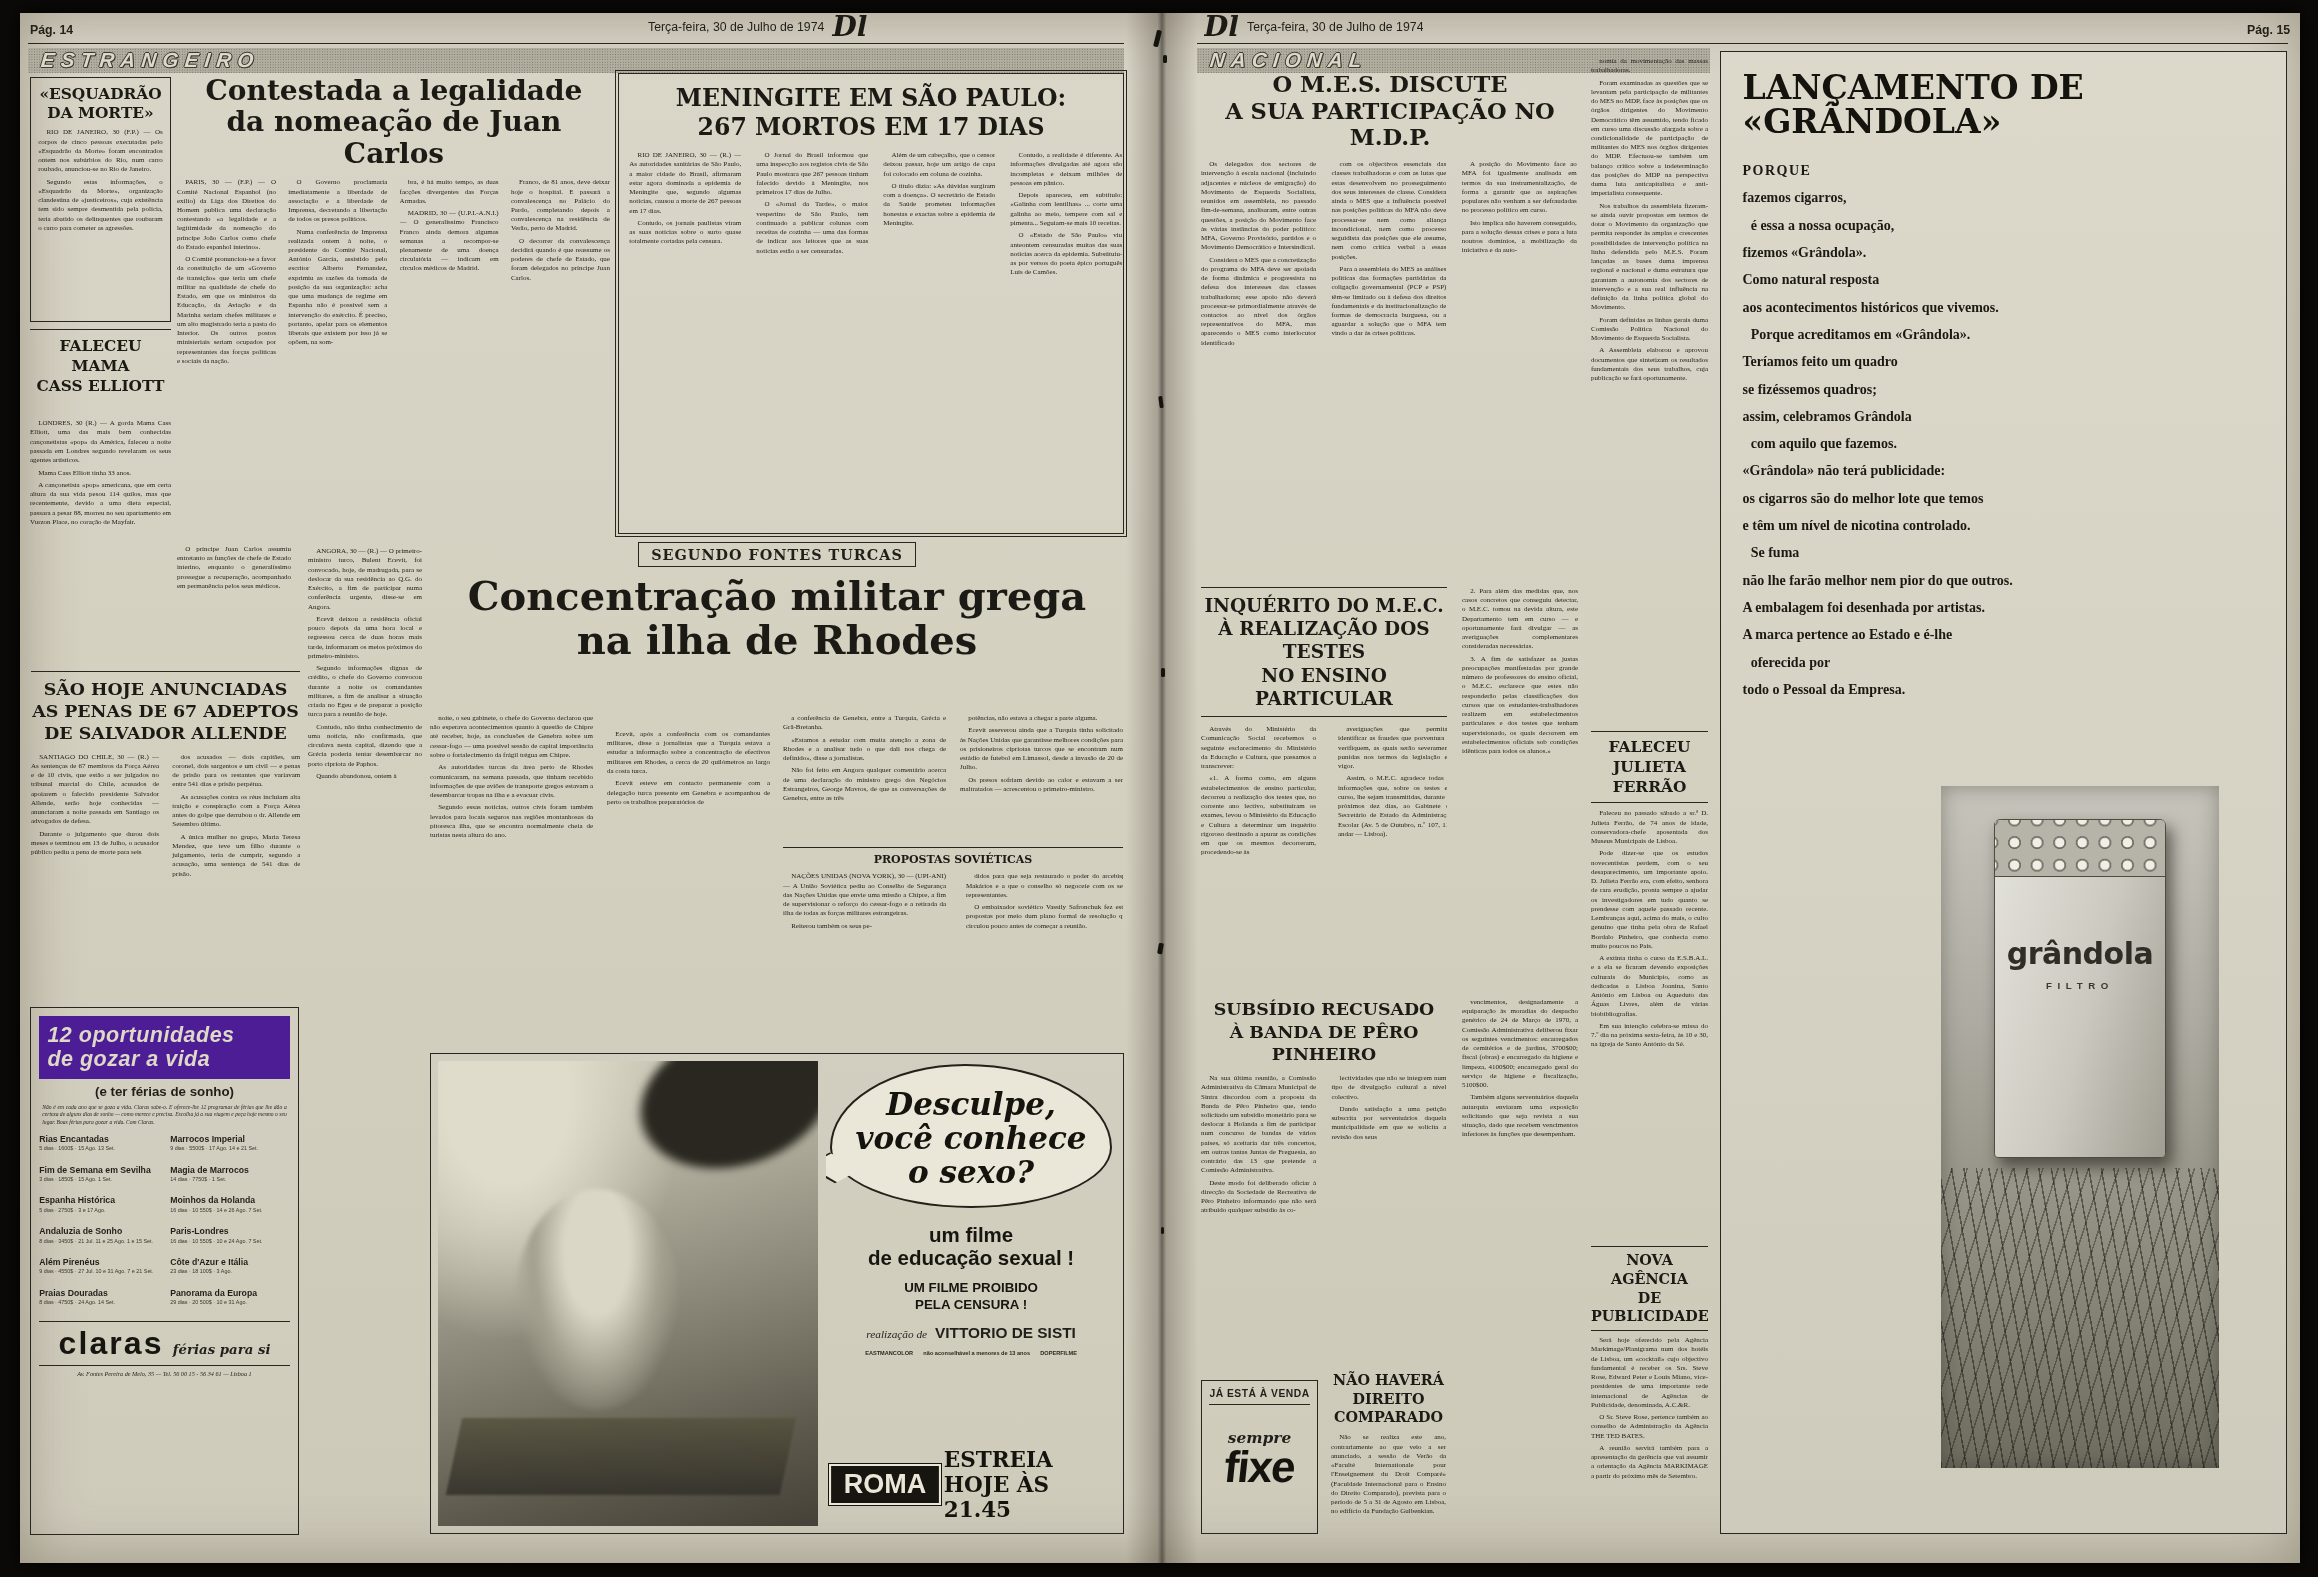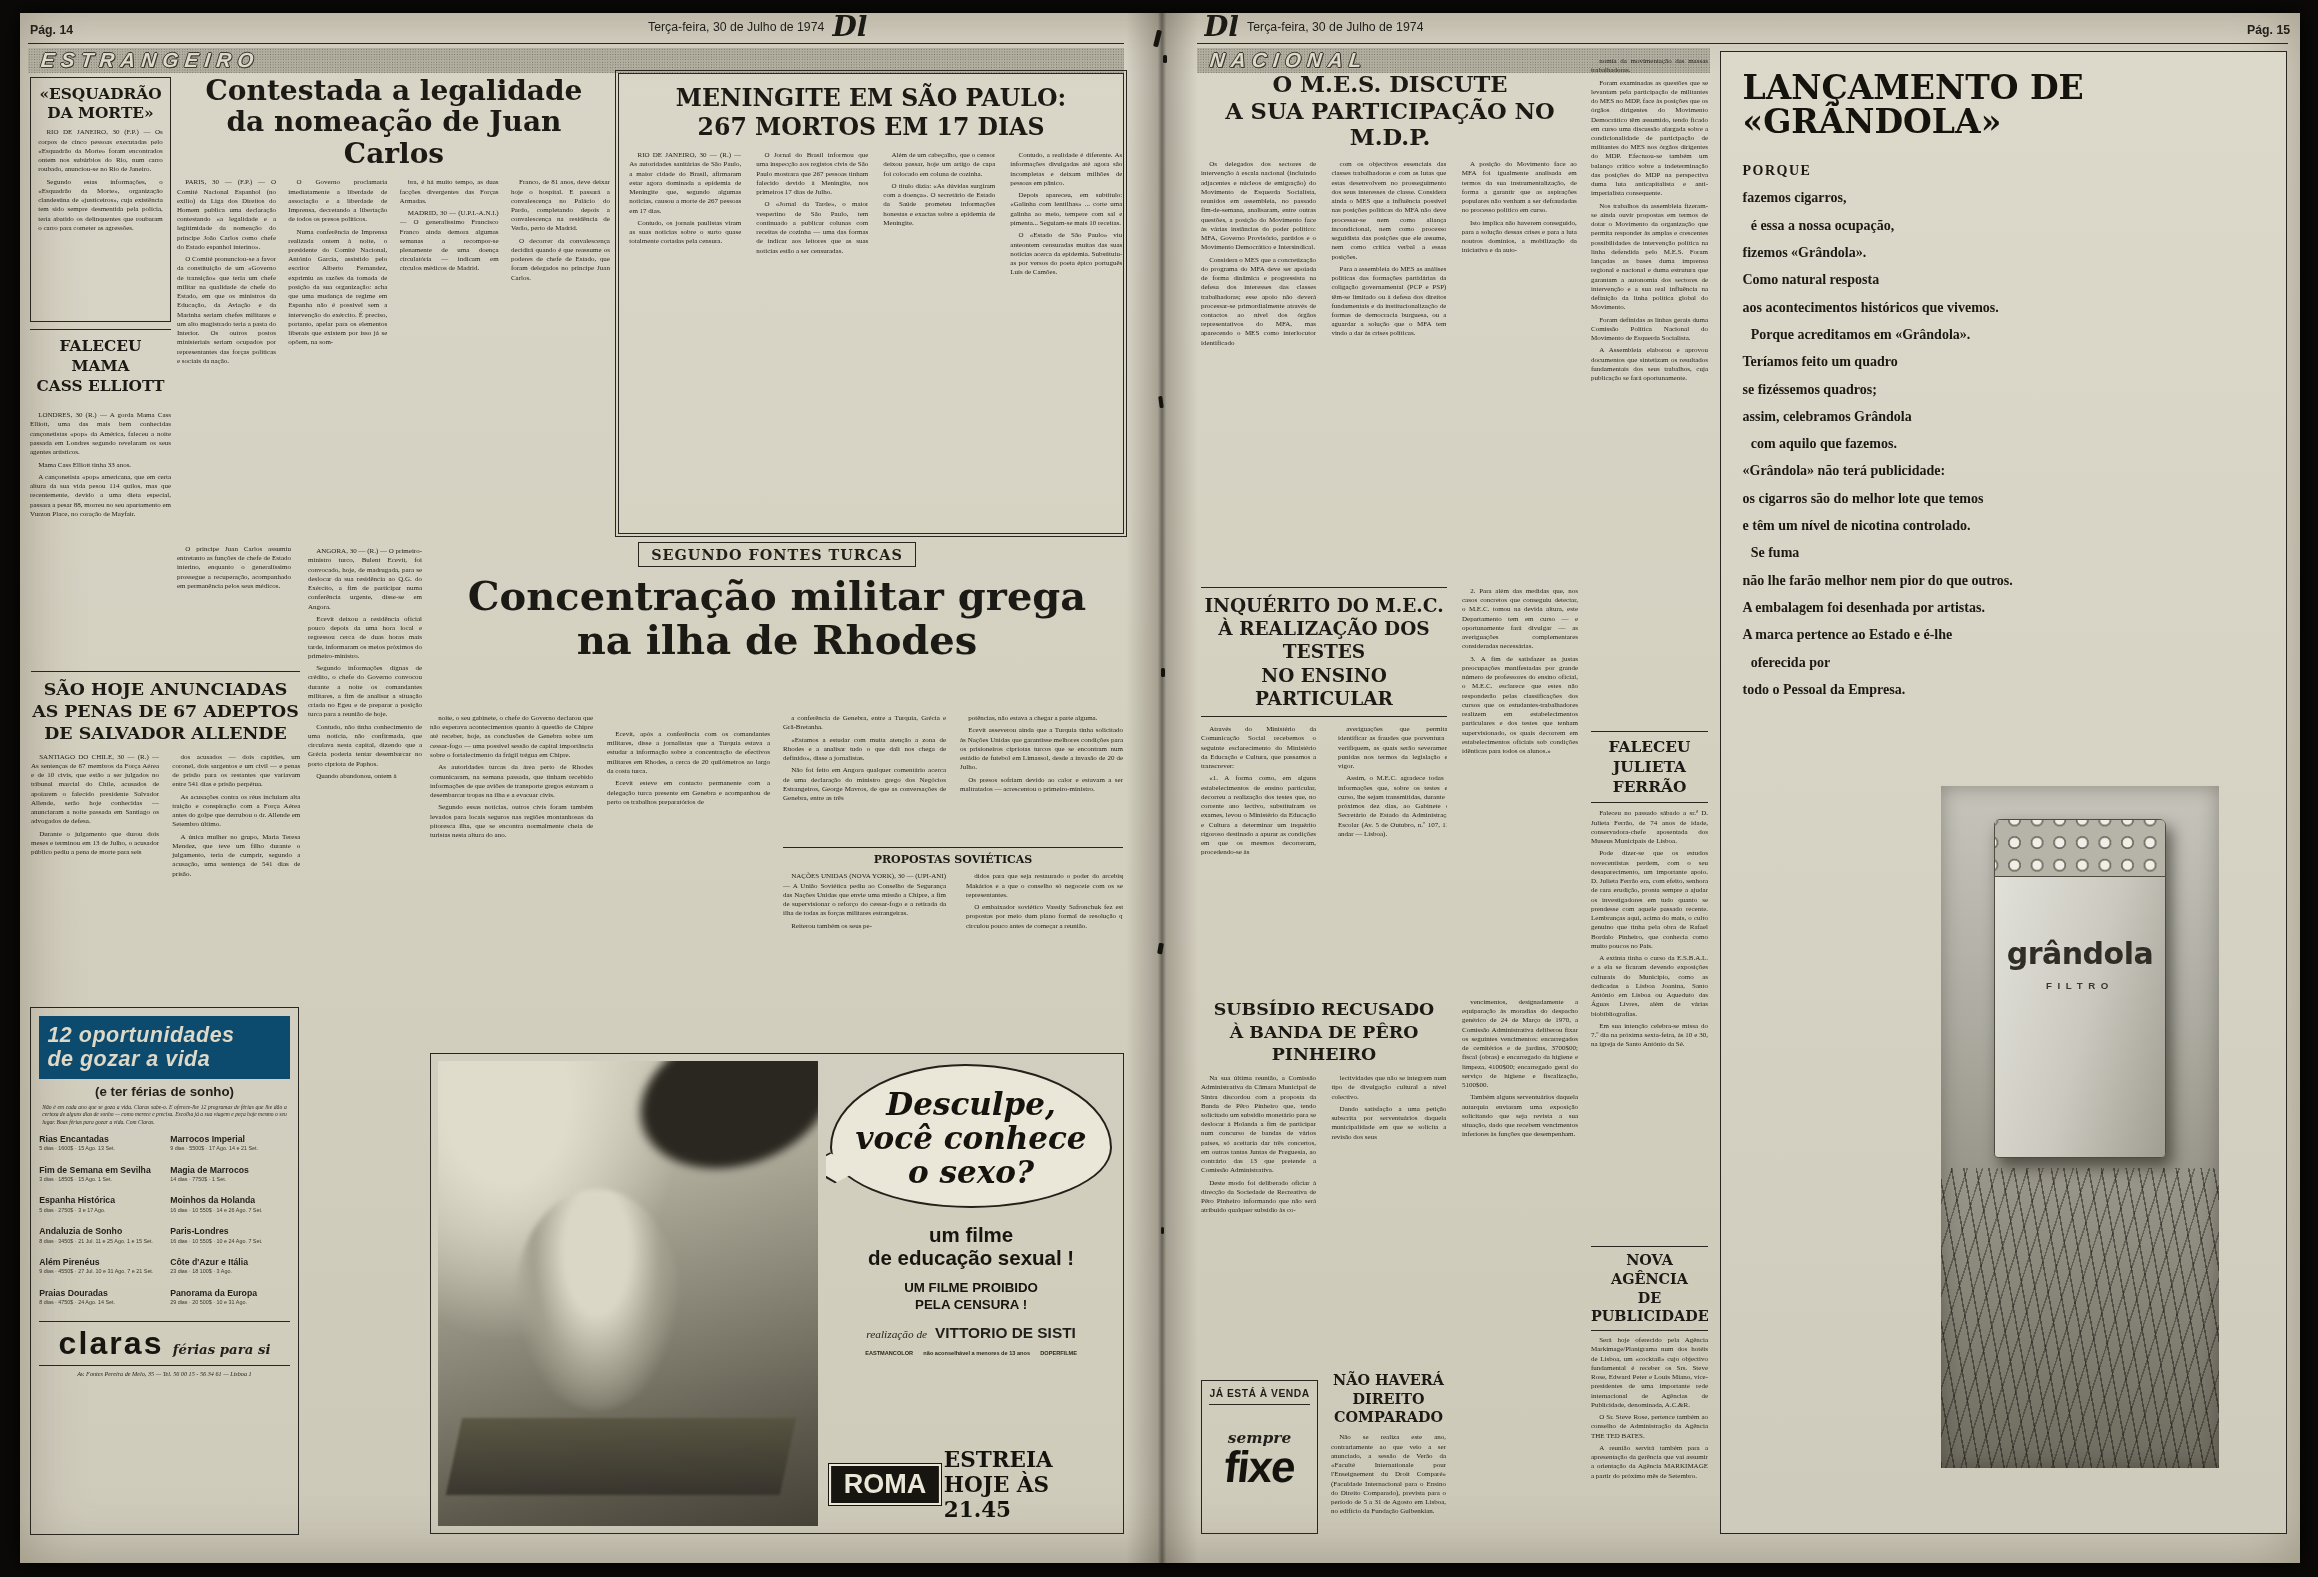--- a/index.html
+++ b/index.html
@@ -28,21 +28,21 @@
   .banner span{font:italic 900 20.5px/1 "Liberation Sans",sans-serif;letter-spacing:6.2px;
     color:#ddd8c8;transform:skewX(-6deg);
     text-shadow:1px 0 0 #3c3930,-1px 0 0 #3c3930,0 1px 0 #3c3930,0 -1px 0 #3c3930,1px 1px 0 #3c3930}
   .bodytxt p{font-size:7px;line-height:1.32;text-align:justify;text-indent:8.2px;margin:0 0 3.1px;color:#23211b}
   .cols{display:flex}
   .col{flex:0 0 auto;overflow:hidden}
   .kicker{display:inline-block;border:1.5px solid #29261f;padding:3.1px 12.3px;
     font:700 14.4px "DejaVu Serif",serif;letter-spacing:1px}
   .ruled{border-top:1px solid #29261f;border-bottom:1px solid #29261f}
   
-  .claras-banner{background:#0c4a6e;color:#ded9c7;font:italic 900 21.5px/1.12 "Liberation Sans",sans-serif;
+  .claras-banner{background:#4c1d95;color:#ded9c7;font:italic 900 21.5px/1.12 "Liberation Sans",sans-serif;
     padding:7.2px 8.2px;letter-spacing:0.5px}
   .claras-sub{font:700 13.3px "Liberation Sans",sans-serif;margin-top:5.1px}
   .claras-intro{font:italic 5.6px/1.35 "Liberation Serif",serif;margin:5.1px 3.1px 7.2px;text-align:justify}
   .claras-items{display:flex;gap:11.3px}
   .claras-col{flex:1}
   .claras-item{margin-bottom:12.3px}
   .ci-name{font:700 8.7px/1.15 "Liberation Sans",sans-serif}
   .ci-detail{font:5.4px/1.3 "Liberation Sans",sans-serif;color:#3a372e;margin-top:1.5px}
   .claras-logo-row{border-top:1px solid #29261f;margin-top:2.1px;padding-top:7.2px;
     display:flex;align-items:baseline;gap:9.2px;justify-content:center}
@@ -156,21 +156,21 @@
         <p>Segundo estas informações, o «Esquadrão da Morte», organização clandestina de «justiceiros», cuja existência tem sido sempre desmentida pela polícia, teria abatido os delinquentes que roubaram o carro para cometer as agressões.</p>
       </div>
   </article>
 
   <article class="abs" style="left:30px;top:329px;width:141px;height:336px">
     <h3 class="h-serif center" style="font-size:15.4px;line-height:1.3;border-top:1px solid #29261f;padding-top:6.2px">
       <span class="line">FALECEU</span>
       <span class="line">MAMA</span>
       <span class="line">CASS ELLIOTT</span>
     </h3>
-    <div class="bodytxt" style="margin-top:15px">
+    <div class="bodytxt" style="margin-top:23px">
         <p>LONDRES, 30 (R.) — A gorda Mama Cass Elliott, uma das mais bem conhecidas cançonetistas «pop» da América, faleceu a noite passada em Londres segundo revelaram os seus agentes artísticos.</p>
         <p>Mama Cass Elliott tinha 33 anos.</p>
         <p>A cançonetista «pop» americana, que em certa altura da sua vida pesou 114 quilos, mas que recentemente, devido a uma dieta especial, passara a pesar 88, morreu no seu apartamento em Vurzon Place, no coração de Mayfair.</p>
       </div>
   </article>
 
   <article class="abs" style="left:177px;top:75px;width:434px;height:463px">
     <h1 class="h-serif center" style="font-size:28px;line-height:1.12">
       <span class="line">Contestada a legalidade</span>
       <span class="line">da nomeação de Juan Carlos</span>

